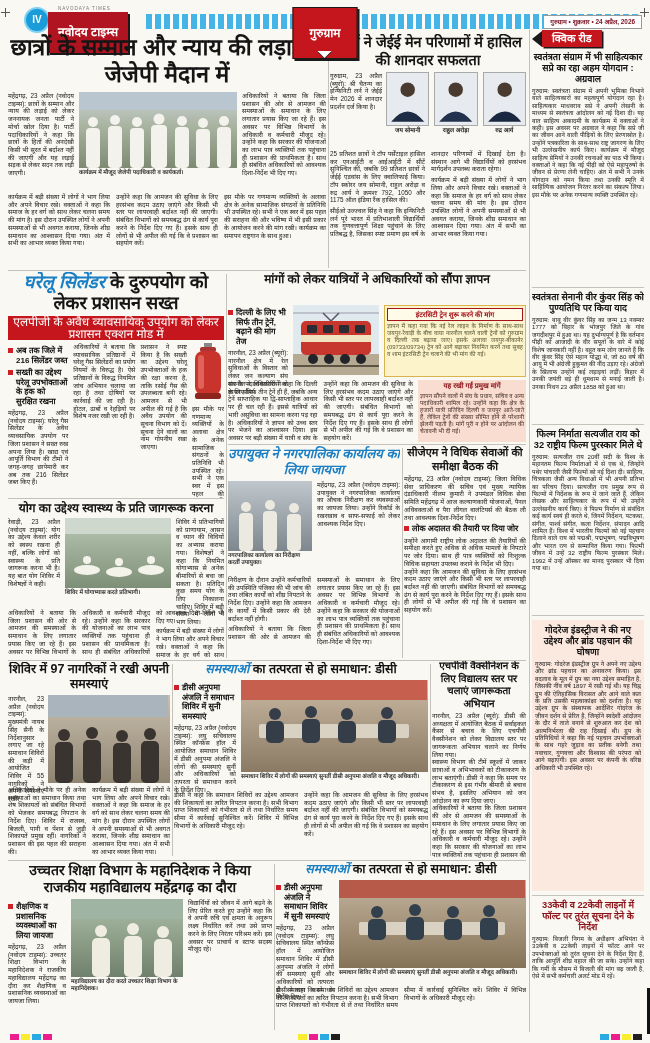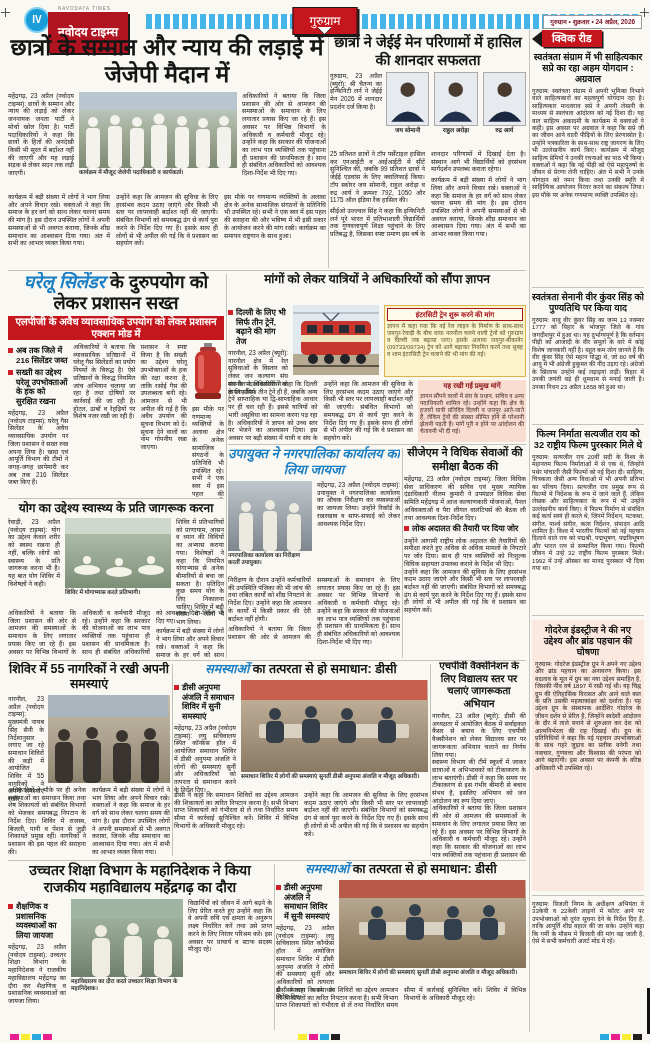--- a/index.html
+++ b/index.html
@@ -11,32 +11,32 @@
   .body p{margin:0 0 3px 0;}
   .cols2{column-count:2;column-gap:6px;}
   .cols3{column-count:3;column-gap:6px;}
   .bullet{display:flex;gap:3px;font-size:8px;line-height:9.5px;font-weight:bold;color:#101010;margin:3px 0;text-align:left;}
   .bullet .sq{width:5px;height:5px;background:#d01f26;flex:none;margin-top:2px;}
   .cap{font-size:5.9px;line-height:7px;font-weight:bold;color:#333;margin-top:1px;text-align:left;}
   .ph{position:relative;overflow:hidden;}
   .vline{position:absolute;width:1px;background:#c5c2ba;}
   .hline{position:absolute;height:1px;background:#c5c2ba;}
   .blue{color:#1a7fc4;font-style:italic;}
-  .redstrip{background:#c4161c;color:#fff;font-weight:bold;font-size:10px;line-height:12px;text-align:center;margin:2px 0 3px 0;}
+  .redstrip{background:#c4161c;color:#fff;font-weight:normal;font-size:12px;line-height:12px;text-align:center;margin:2px 0 3px 0;}
   
   #hdr{position:absolute;left:8px;top:6px;right:8px;height:28px;}
   .pgcircle{position:absolute;left:16px;top:1px;width:22px;height:22px;border-radius:50%;background:#1a9cd8;border:2px solid #7fd0f2;
             color:#fff;font-weight:bold;font-size:10px;text-align:center;line-height:22px;}
   .mast-en{position:absolute;left:50px;top:0;font-size:4.5px;letter-spacing:1px;color:#777;}
   .mast{position:absolute;left:40px;top:6px;background:#b01420;color:#fff;font-weight:bold;font-size:12px;line-height:17px;
         padding:12px 10px;box-shadow:2px 2px 0 #1a1a1a;}
   .stripes{position:absolute;left:138px;right:4px;top:8px;height:15px;
            background:repeating-linear-gradient(90deg,#45b4e6 0 6px,#fdfdfd 6px 9px);}
-  .citytab{position:absolute;left:50%;top:1px;transform:translateX(-50%);background:#c4161c;color:#fff;font-weight:normal;
-           font-size:12px;line-height:18px;padding:4px 16px;border:1.5px solid #1a1a1a;box-shadow:2px 2px 0 #1a1a1a;z-index:3;}
+  .citytab{position:absolute;left:50%;top:1px;transform:translateX(-50%);background:#c4161c;color:#fff;font-weight:bold;
+           font-size:12px;line-height:18px;padding:16px 16px;border:1.5px solid #1a1a1a;box-shadow:2px 2px 0 #1a1a1a;z-index:3;}
   .citytab:after{content:"";position:absolute;left:50%;bottom:-7px;transform:translateX(-50%);
            border:7px solid transparent;border-top:7px solid #fff;filter:drop-shadow(0 1px 0 #1a1a1a);}
   .datebox{position:absolute;right:0;top:9px;background:#fff;border:1px solid #999;color:#7a1020;font-weight:bold;
            font-size:6.4px;line-height:12px;padding:0 6px;z-index:3;}
   
   .qr-tagwrap{display:flex;align-items:center;margin-bottom:5px;}
   .qr-tri{width:0;height:0;border-top:8px solid transparent;border-bottom:8px solid transparent;border-right:10px solid #1a1a1a;}
   .qr-tag{background:#c4161c;color:#fff;font-weight:bold;font-size:11px;line-height:17px;padding:0 10px;box-shadow:1.5px 1.5px 0 #1a1a1a;}
   .qr-h{font-weight:bold;font-size:9.3px;line-height:11px;color:#151515;text-align:center;margin:2px 0;}
   .qr-h.maroon{color:#8c1118;}
@@ -181,20 +181,21 @@
     </div>
     <div class="qr-sep"></div>
 
     <div class="pink">
       <div class="qr-h">गोदरेज इंडस्ट्रीज ने की नए उद्देश्य और ब्रांड पहचान की घोषणा</div>
       <div class="qr-b" style="height:228px;">गुरुग्राम: गोदरेज इंडस्ट्रीज ग्रुप ने अपने नए उद्देश्य और ब्रांड पहचान का अनावरण किया। इस बदलाव के मूल में ग्रुप का नया उद्देश्य समाहित है, जिसकी नींव वर्ष 1897 में रखी गई थी। यह चिह्न ग्रुप की ऐतिहासिक विरासत और आने वाले कल के प्रति उसकी महत्वाकांक्षा को दर्शाता है। यह उद्देश्य ग्रुप के संस्थापक आर्देशिर गोदरेज के जीवन दर्शन से प्रेरित है, जिन्होंने स्वदेशी आंदोलन के दौर में ताले बनाने से शुरुआत कर देश को आत्मनिर्भरता की राह दिखाई थी। ग्रुप के प्रतिनिधियों ने कहा कि नई पहचान उपभोक्ताओं के साथ गहरे जुड़ाव का प्रतीक बनेगी तथा नवाचार, गुणवत्ता और विश्वास की परंपरा को आगे बढ़ाएगी। इस अवसर पर कंपनी के वरिष्ठ अधिकारी भी उपस्थित रहे।</div>
     </div>
     <div class="qr-sep"></div>
 
     <div>
+      <div class="qr-h maroon">33केवी व 22केवी लाइनों में फॉल्ट पर तुरंत सूचना देने के निर्देश</div>
       <div class="qr-b" style="height:62px;">गुरुग्राम: बिजली निगम के अधीक्षण अभियंता ने 33केवी व 22केवी लाइनों में फॉल्ट आने पर उपभोक्ताओं को तुरंत सूचना देने के निर्देश दिए हैं, ताकि आपूर्ति शीघ्र बहाल की जा सके। उन्होंने कहा कि गर्मी के मौसम में बिजली की मांग बढ़ जाती है, ऐसे में सभी कर्मचारी अलर्ट मोड में रहें।</div>
     </div>
   </div>
 
   <div class="art" style="left:8px;top:272px;width:216px;height:226px;">
     <div class="hl" style="font-size:18px;line-height:21px;"><span class="blue">घरेलू सिलेंडर</span><span> के दुरुपयोग को लेकर प्रशासन सख्त</span></div>
     <div class="redstrip">एलपीजी के अवैध व्यावसायिक उपयोग को लेकर प्रशासन एक्शन मोड में</div>
     <div style="display:flex;gap:5px;height:168px;">
       <div style="width:62px;">
         <div class="bullet">
@@ -325,21 +326,21 @@
     <div class="body" style="margin-top:2px;">महेंद्रगढ़, 23 अप्रैल (नवोदय टाइम्स): जिला विधिक सेवा प्राधिकरण की सचिव एवं मुख्य न्यायिक दंडाधिकारी नीलम कुमारी ने उपमंडल विधिक सेवा समिति महेंद्रगढ़ में आज कल्याणकारी योजनाओं, पैनल अधिवक्ताओं व पैरा लीगल वालंटियर्स की बैठक ली तथा आवश्यक दिशा-निर्देश दिए।</div>
     <div class="bullet">
         <span class="sq"></span>
         <span>लोक अदालत की तैयारी पर दिया जोर</span>
       </div>
     <div class="body">उन्होंने आगामी राष्ट्रीय लोक अदालत की तैयारियों की समीक्षा करते हुए अधिक से अधिक मामलों के निपटारे पर जोर दिया। साथ ही पात्र व्यक्तियों को निःशुल्क विधिक सहायता उपलब्ध कराने के निर्देश भी दिए।</div>
     <div class="body">उन्होंने कहा कि आमजन की सुविधा के लिए हरसंभव कदम उठाए जाएंगे और किसी भी स्तर पर लापरवाही बर्दाश्त नहीं की जाएगी। संबंधित विभागों को समयबद्ध ढंग से कार्य पूरा करने के निर्देश दिए गए हैं। इसके साथ ही लोगों से भी अपील की गई कि वे प्रशासन का सहयोग करें।</div>
   </div>
 
   <div class="art" style="left:8px;top:662px;width:162px;height:196px;">
-    <div class="hl" style="font-size:12.5px;line-height:15px;">शिविर में 55 नागरिकों ने रखी अपनी समस्याएं</div>
+    <div class="hl" style="font-size:12.5px;line-height:15px;">शिविर में 97 नागरिकों ने रखी अपनी समस्याएं</div>
     <div style="display:flex;gap:4px;margin-top:3px;height:88px;">
       <div class="body" style="width:36px;">नारनौल, 23 अप्रैल (नवोदय टाइम्स): मुख्यमंत्री नायब सिंह सैनी के निर्देशानुसार लगाए जा रहे समाधान शिविरों की कड़ी में आयोजित शिविर में 55 नागरिकों ने अपनी समस्याएं रखीं।</div>
       <div class="ph" style="flex:1;background:linear-gradient(180deg,#c9bfae,#8f8470);">
         <svg width="120" height="88" viewBox="0 0 120 88">
           <rect x="0" y="0" width="120" height="22" fill="#a9b4bd"></rect>
           <g fill="#3a3430">
             <circle cx="16" cy="40" r="6"></circle>
               <rect x="7" y="47" width="18" height="41" rx="5"></rect>
             <circle cx="44" cy="38" r="6"></circle>
               <rect x="35" y="45" width="18" height="43" rx="5"></rect>

